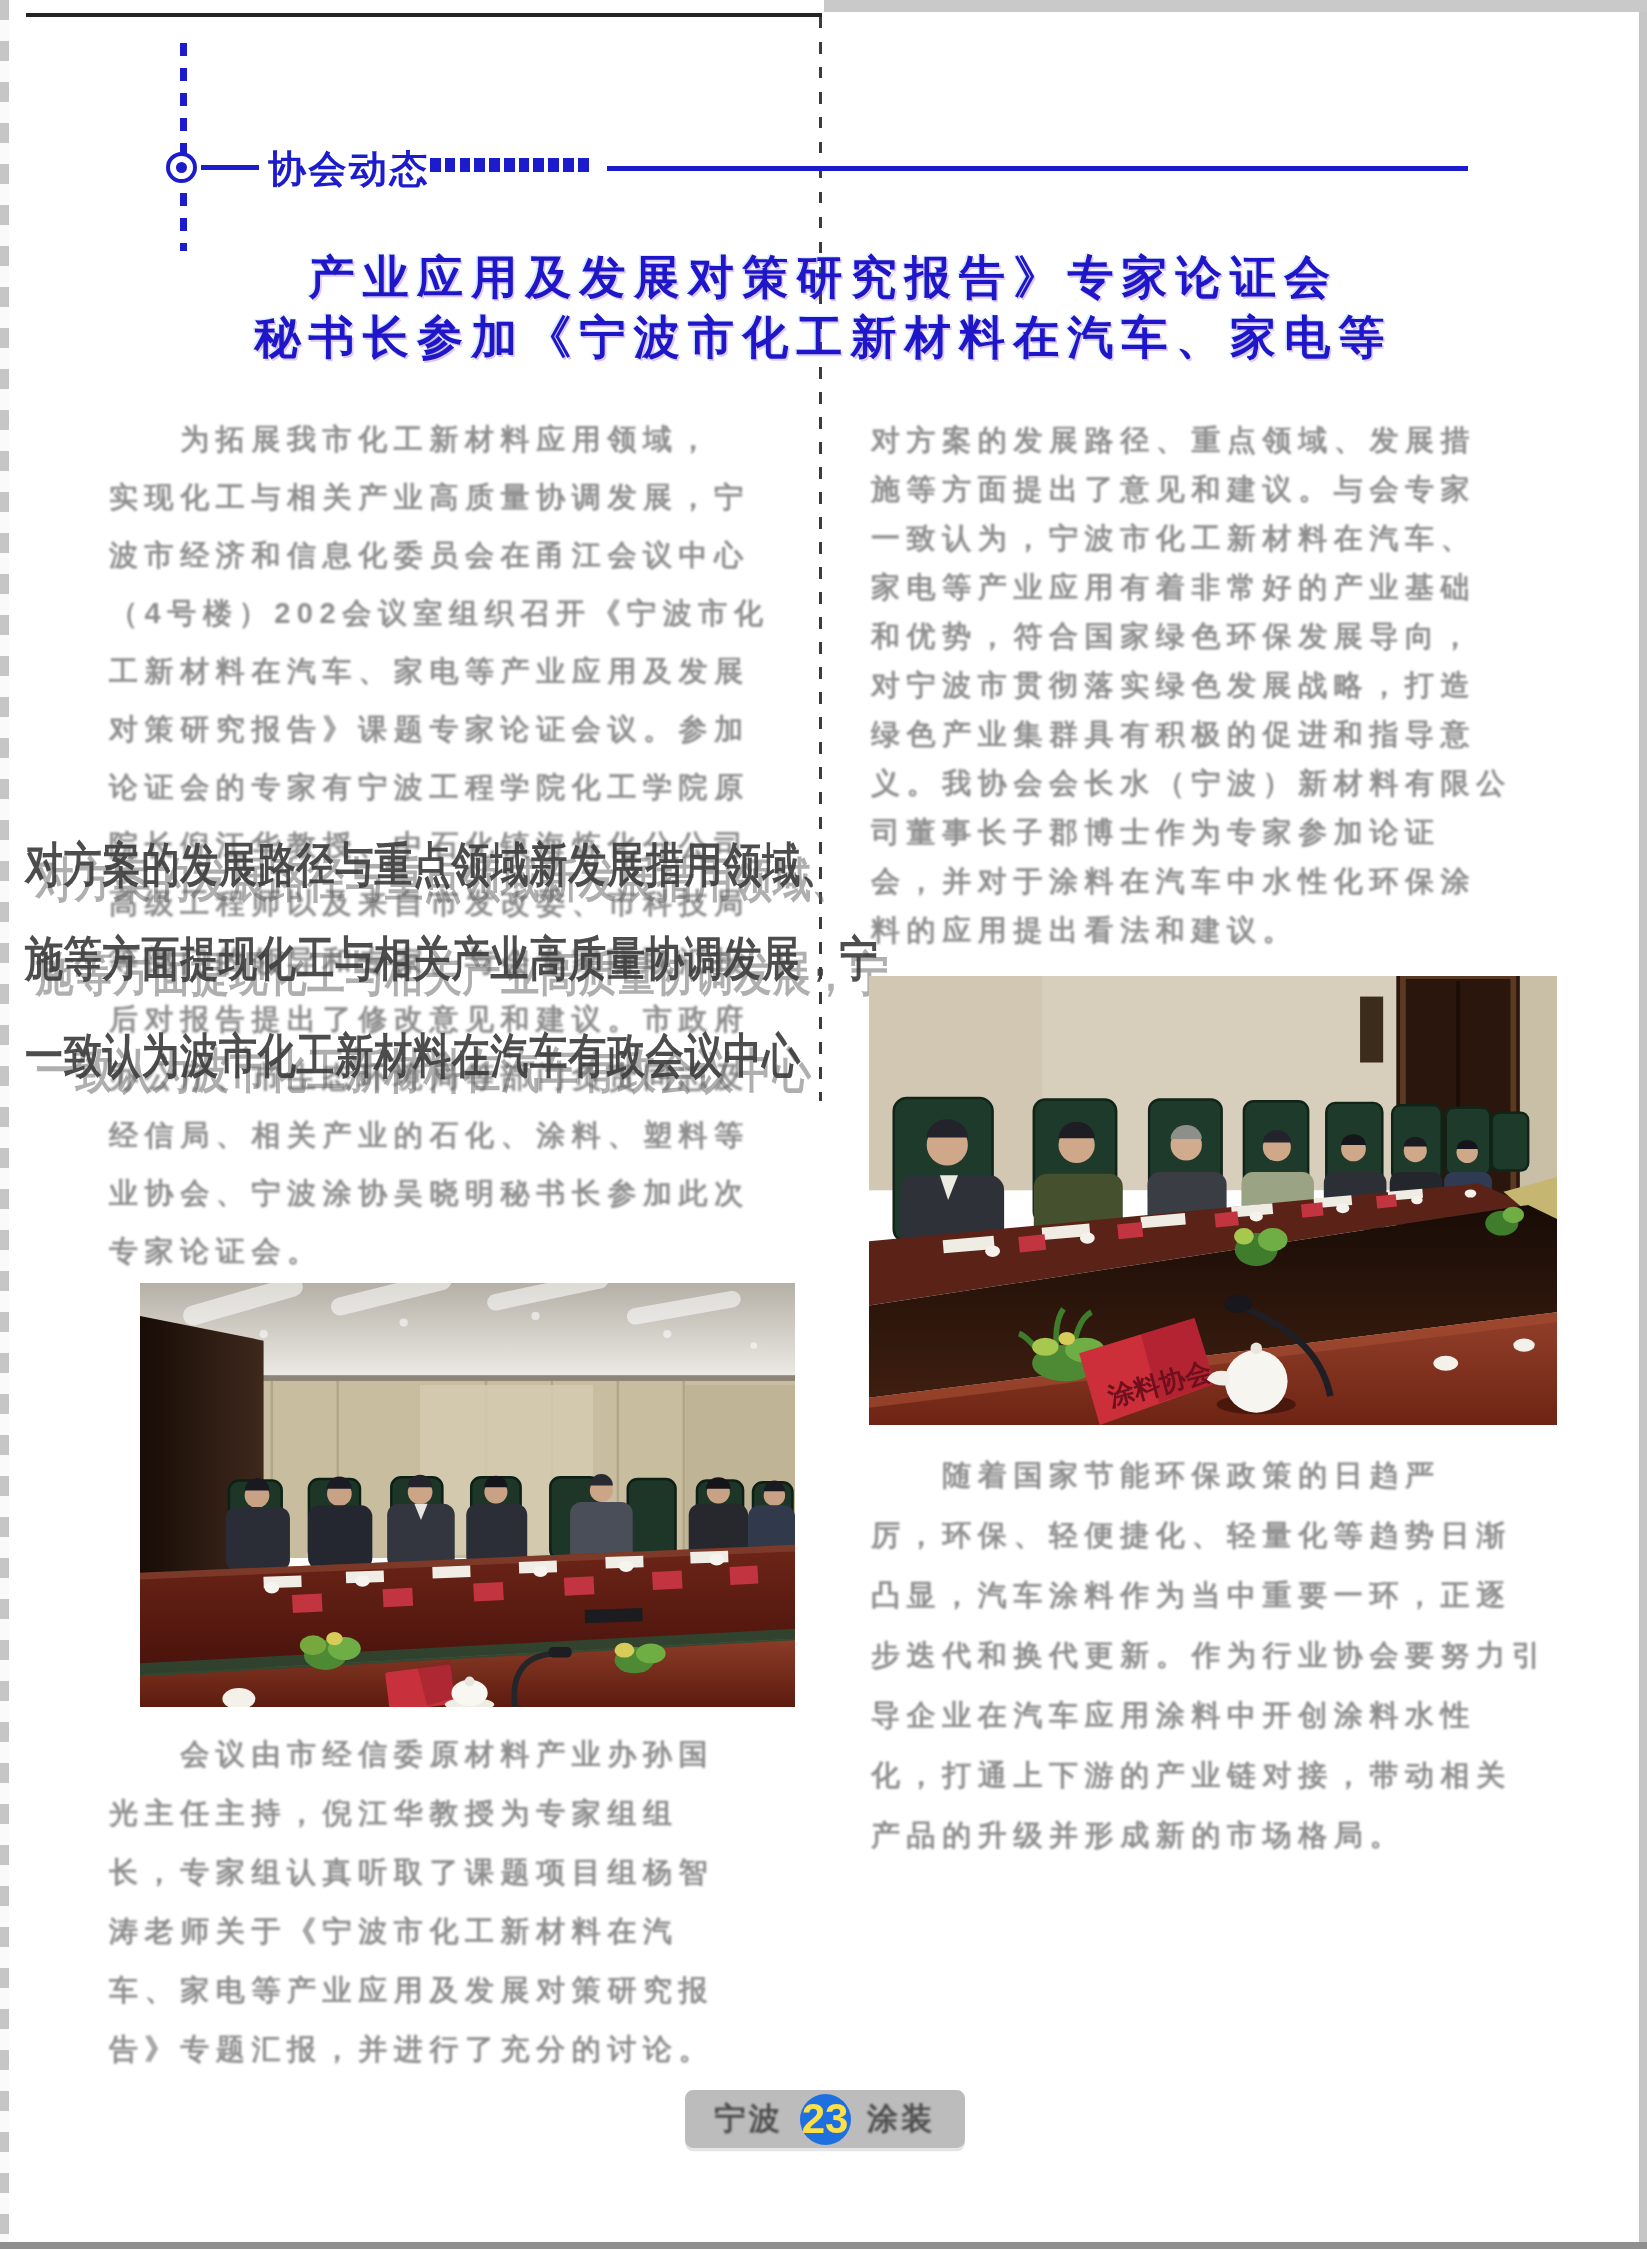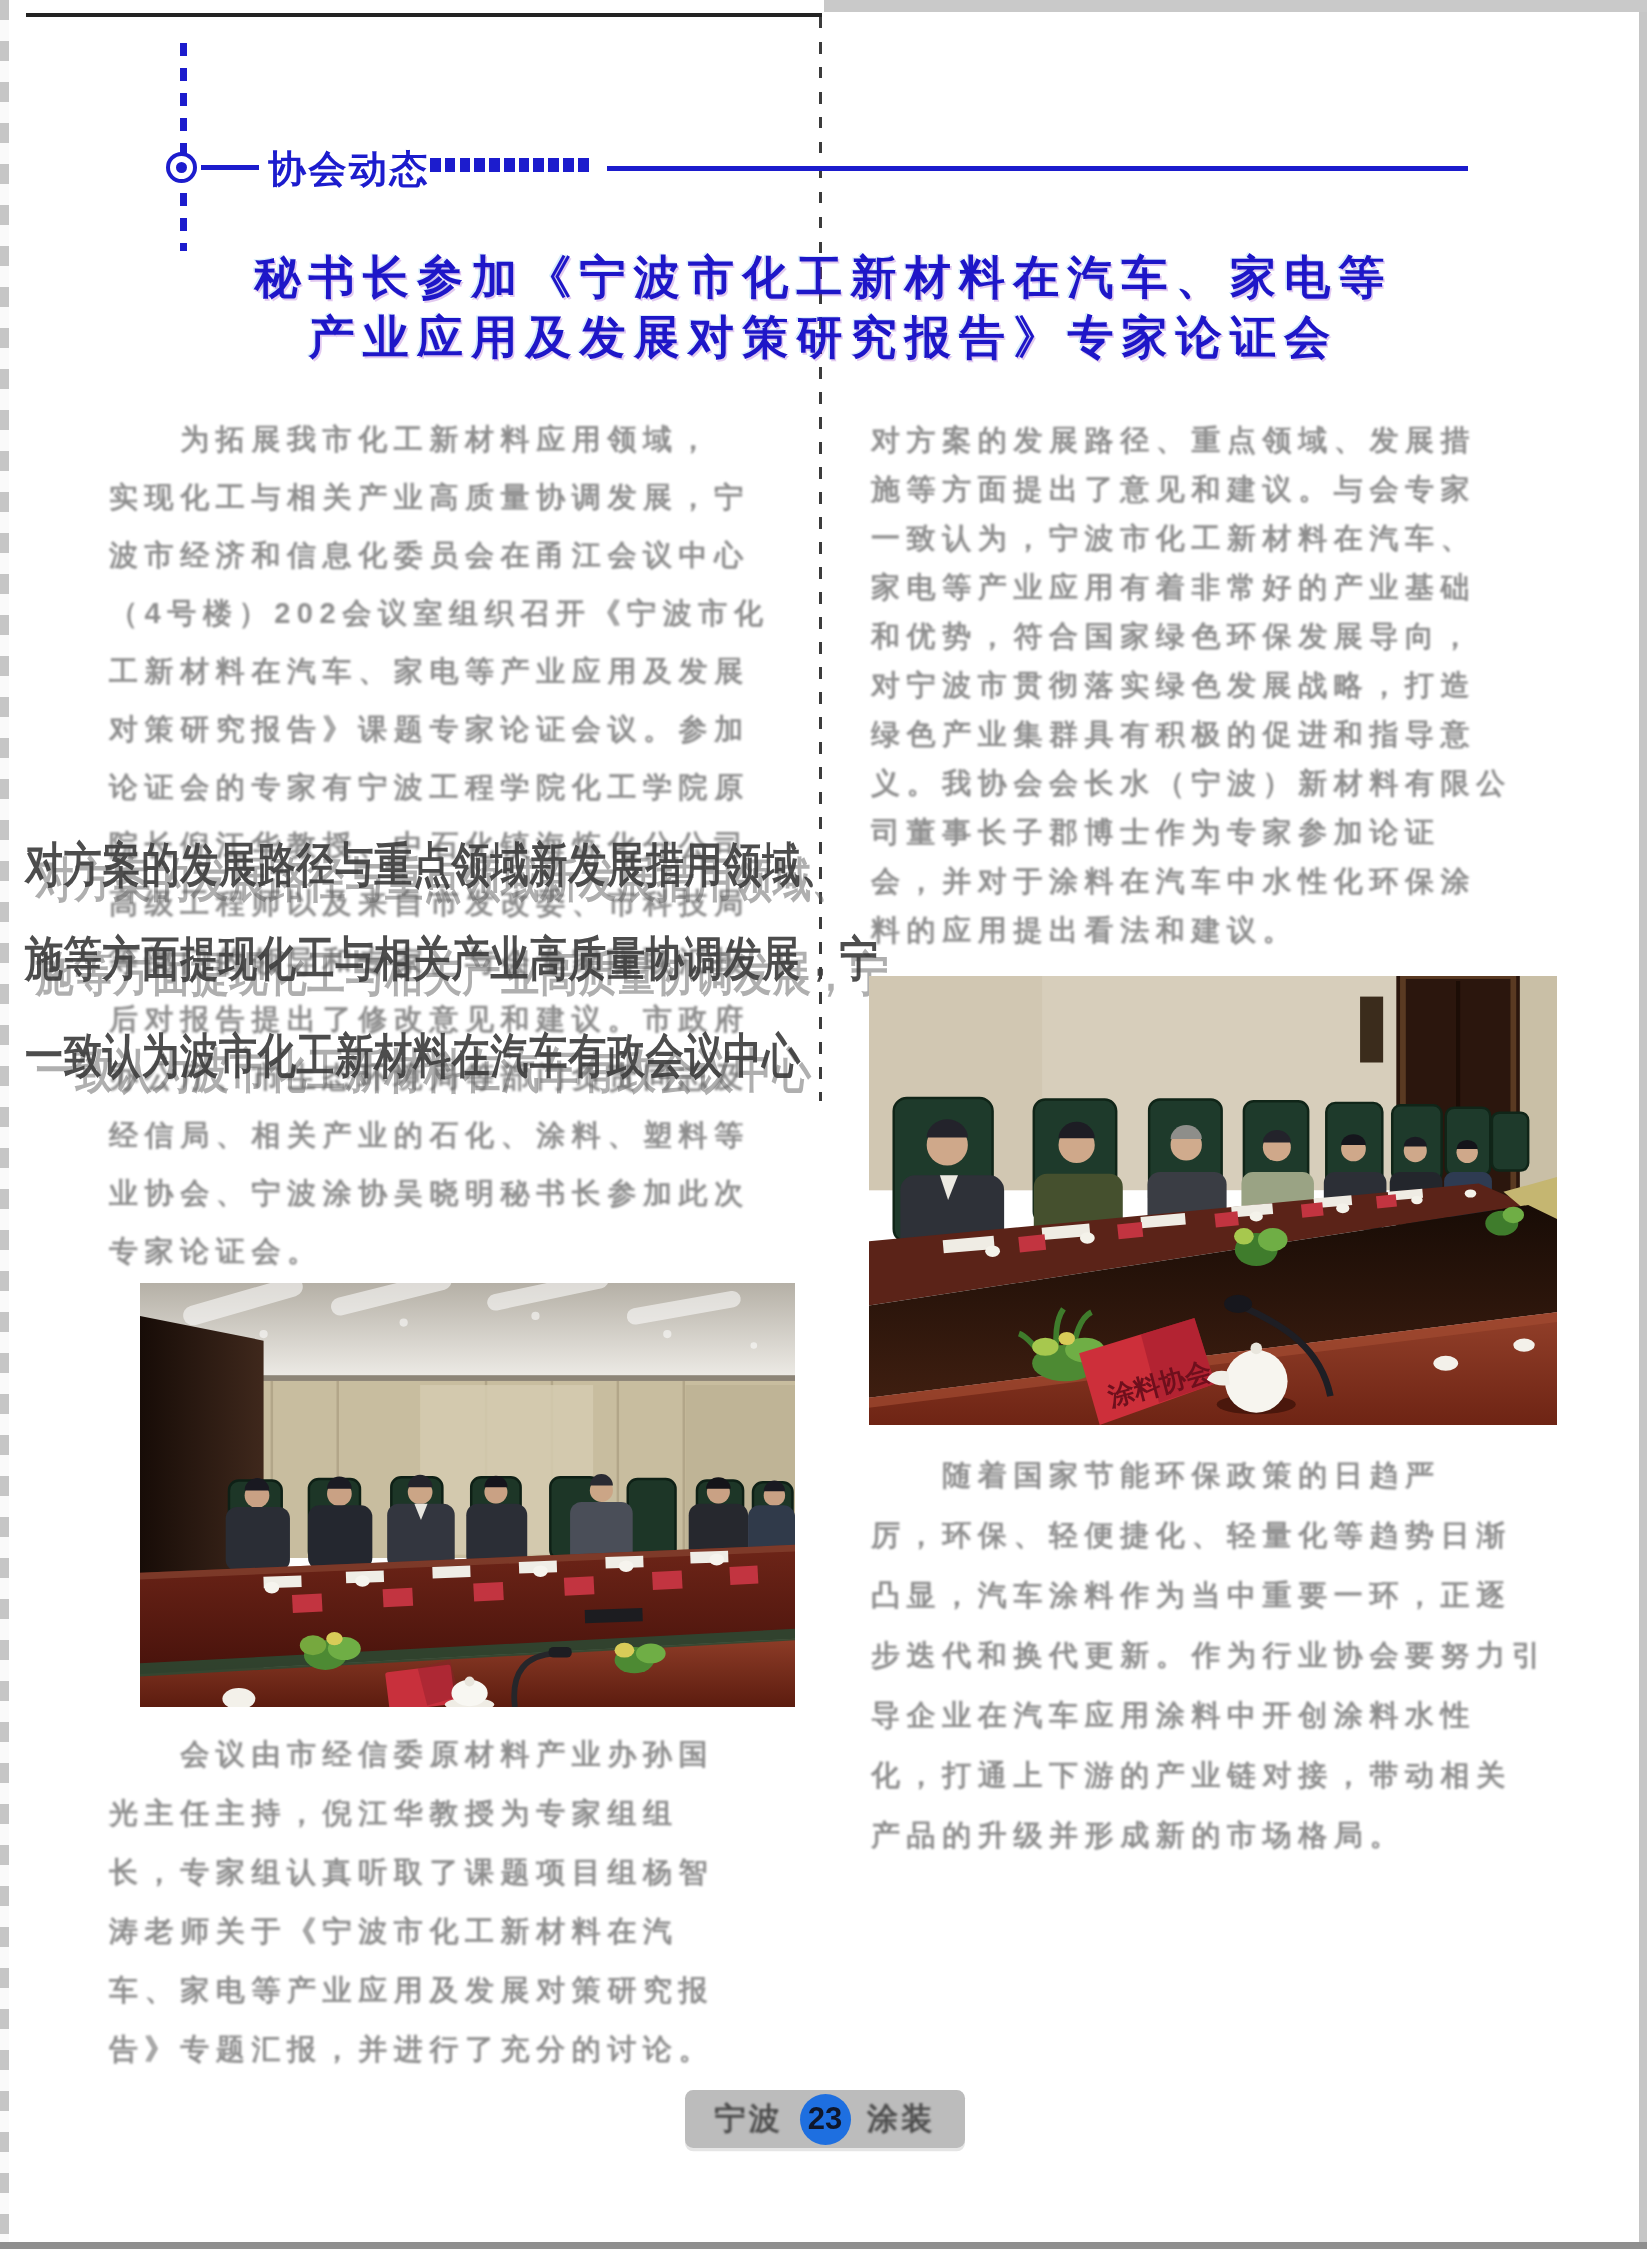--- a/index.html
+++ b/index.html
@@ -55,22 +55,22 @@
   
   .photo{position:absolute;overflow:hidden;}
   .photo svg{display:block;width:100%;height:100%;}
   .photo1{left:140px;top:1283px;width:655px;height:424px;}
   .photo2{left:869px;top:976px;width:688px;height:449px;}
 
   
   .footer{position:absolute;left:685px;top:2090px;width:280px;height:58px;background:#bcbcbc;border-radius:8.2px;
     display:flex;align-items:center;justify-content:center;gap:16.5px;box-shadow:0 3.3px 0 rgba(0,0,0,.1);}
   .footer .ftext{font-size:31px;font-weight:800;color:#4c4c4c;letter-spacing:3.3px;filter:blur(1.3px);}
-  .footer .fcircle{width:51px;height:51px;border-radius:50%;background:#1e6fe0;color:#0f172a;
-    display:flex;align-items:center;justify-content:center;font-size:31px;font-weight:700;}
+  .footer .fcircle{width:51px;height:51px;border-radius:50%;background:#1e6fe0;color:#fde047;
+    display:flex;align-items:center;justify-content:center;font-size:42px;font-weight:700;}
 </style>
 </head>
 <body>
 
 <div class="page">
 
   <div class="edge-left"></div>
   <div class="edge-right"></div>
   <div class="edge-bottom"></div>
   <div class="topbar-grey"></div>
@@ -92,22 +92,22 @@
       <i></i>
       <i></i>
       <i></i>
       <i></i>
       <i></i>
       <i></i>
   </div>
   <div class="hdr-line-long"></div>
 
   <div class="title">
+    <div>产业应用及发展对策研究报告》专家论证会</div>
     <div>秘书长参加《宁波市化工新材料在汽车、家电等</div>
-    <div>产业应用及发展对策研究报告》专家论证会</div>
   </div>
 
   <div class="col col-l1">
       <div class="line">　　为拓展我市化工新材料应用领域，</div>
       <div class="line">实现化工与相关产业高质量协调发展，宁</div>
       <div class="line">波市经济和信息化委员会在甬江会议中心</div>
       <div class="line">（4号楼）202会议室组织召开《宁波市化</div>
       <div class="line">工新材料在汽车、家电等产业应用及发展</div>
       <div class="line">对策研究报告》课题专家论证会议。参加</div>
       <div class="line">论证会的专家有宁波工程学院化工学院原</div>

